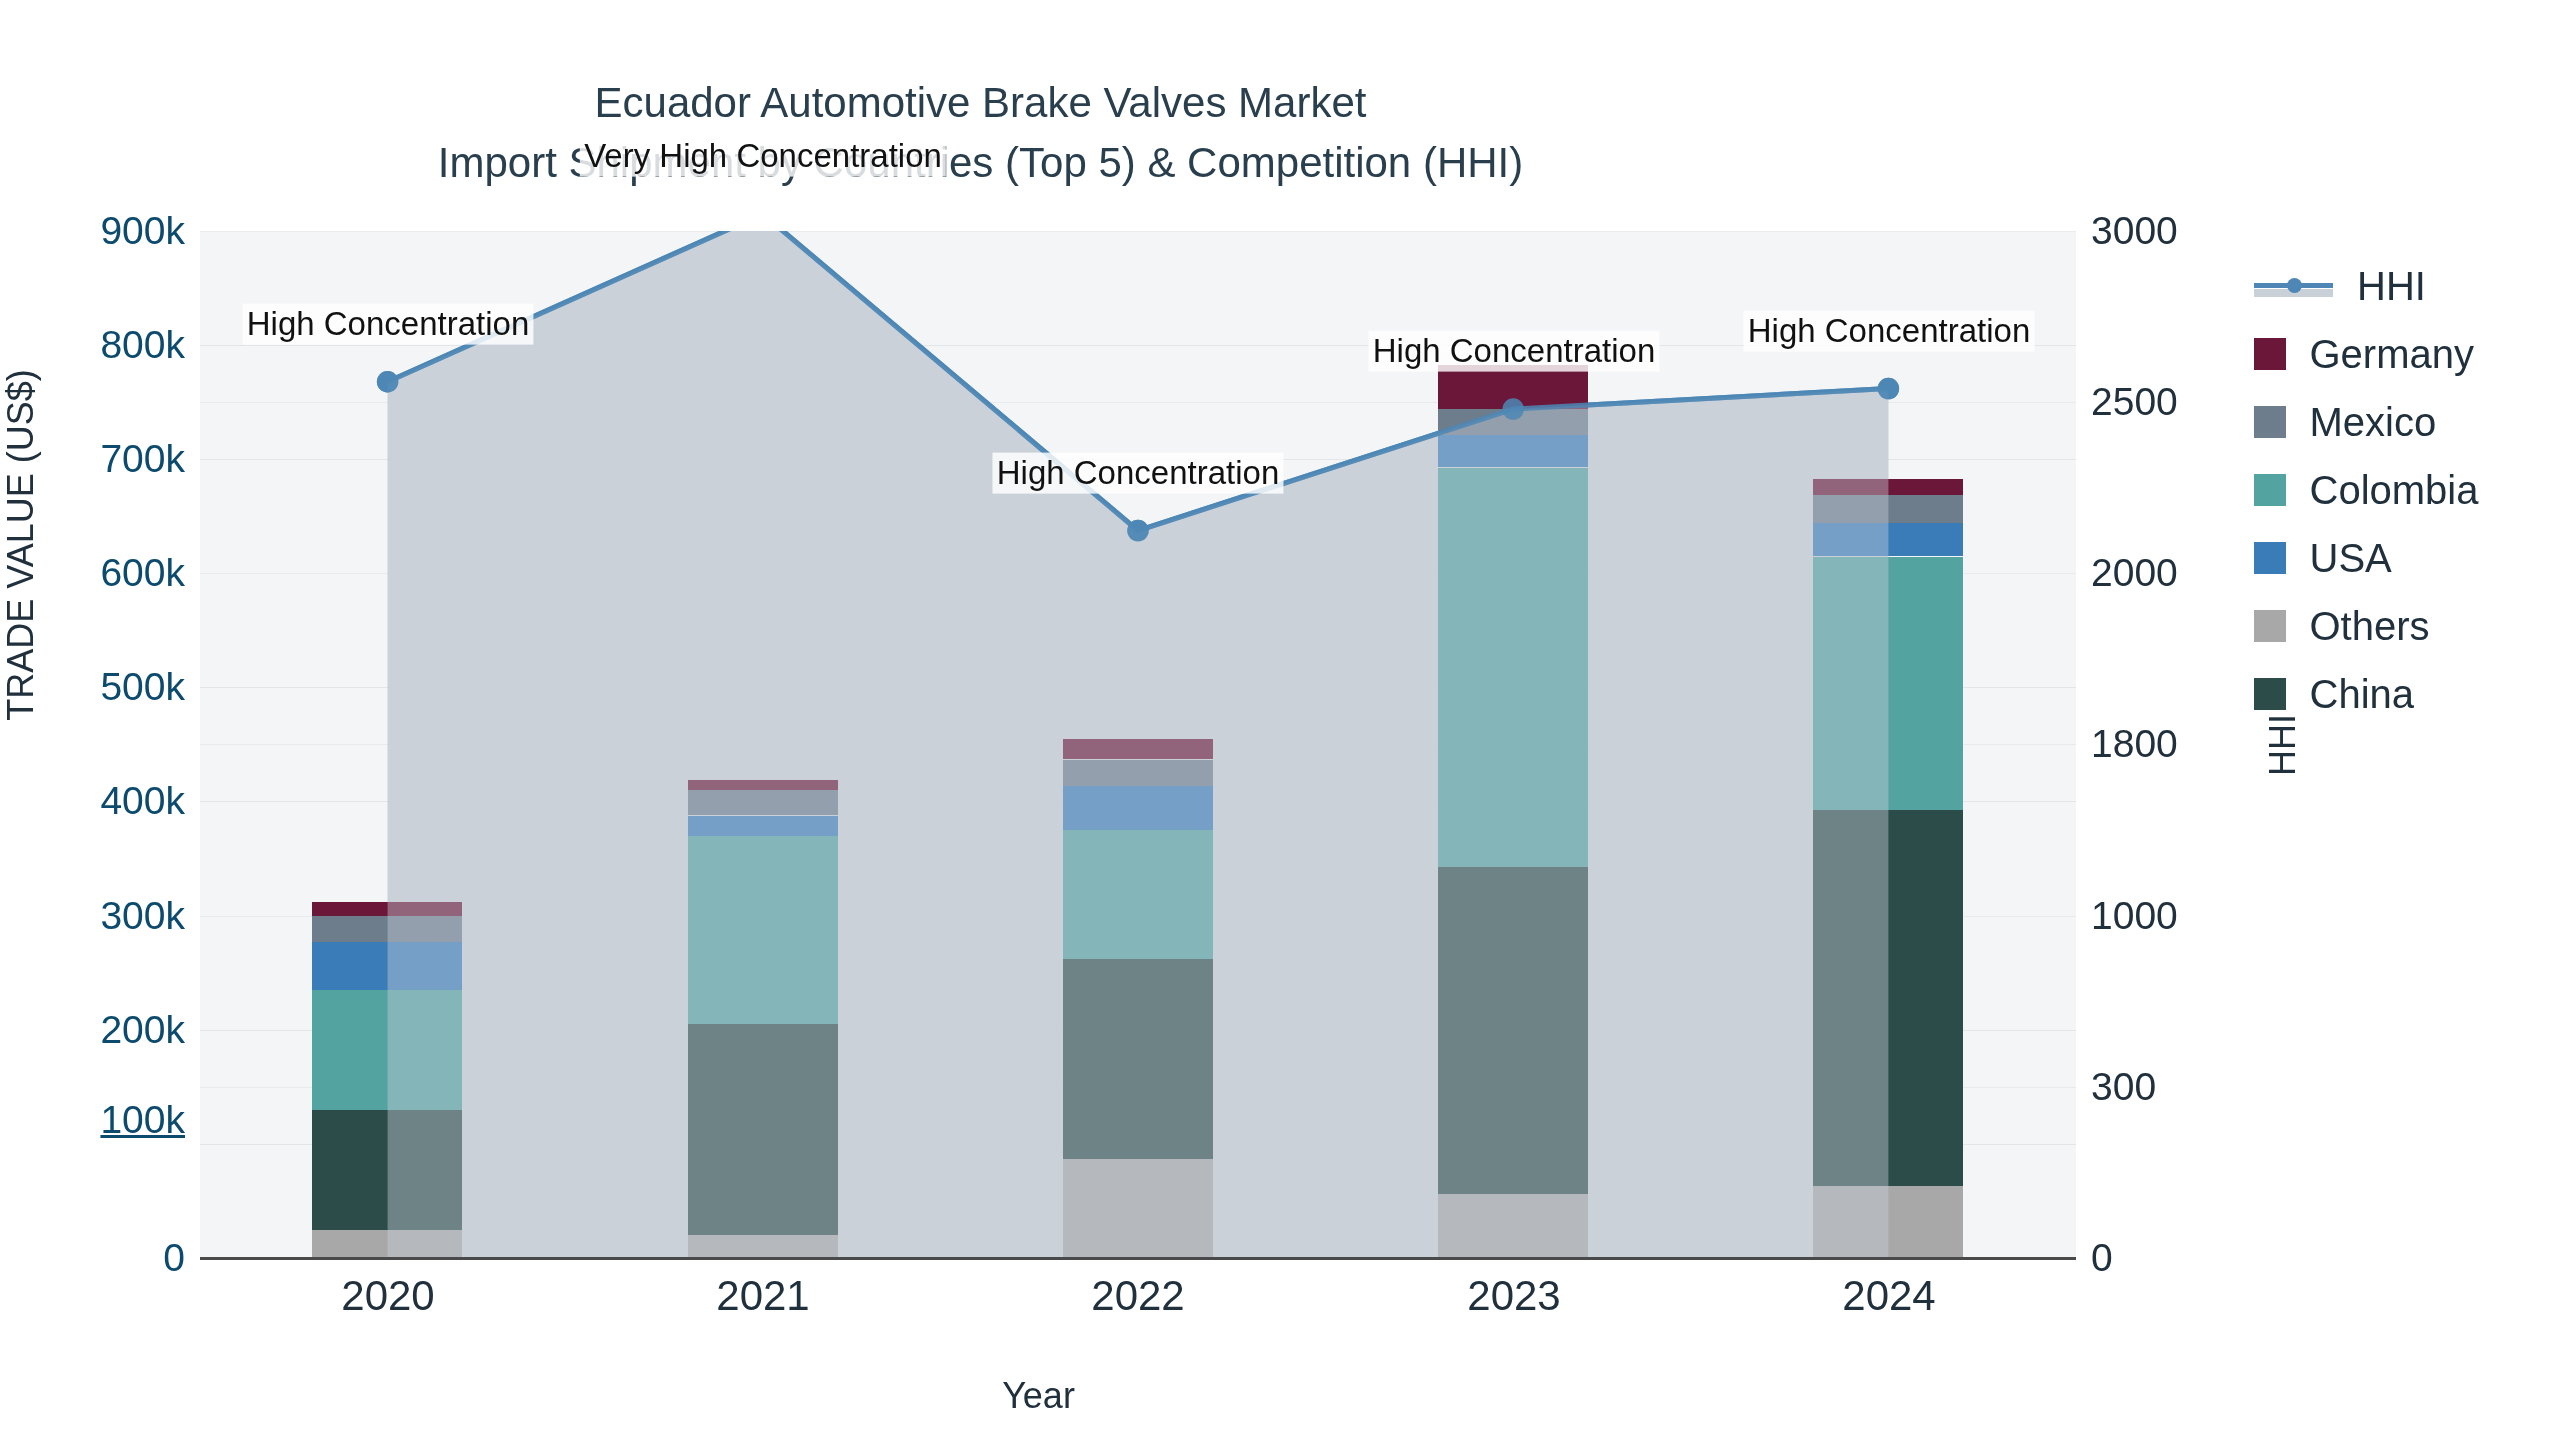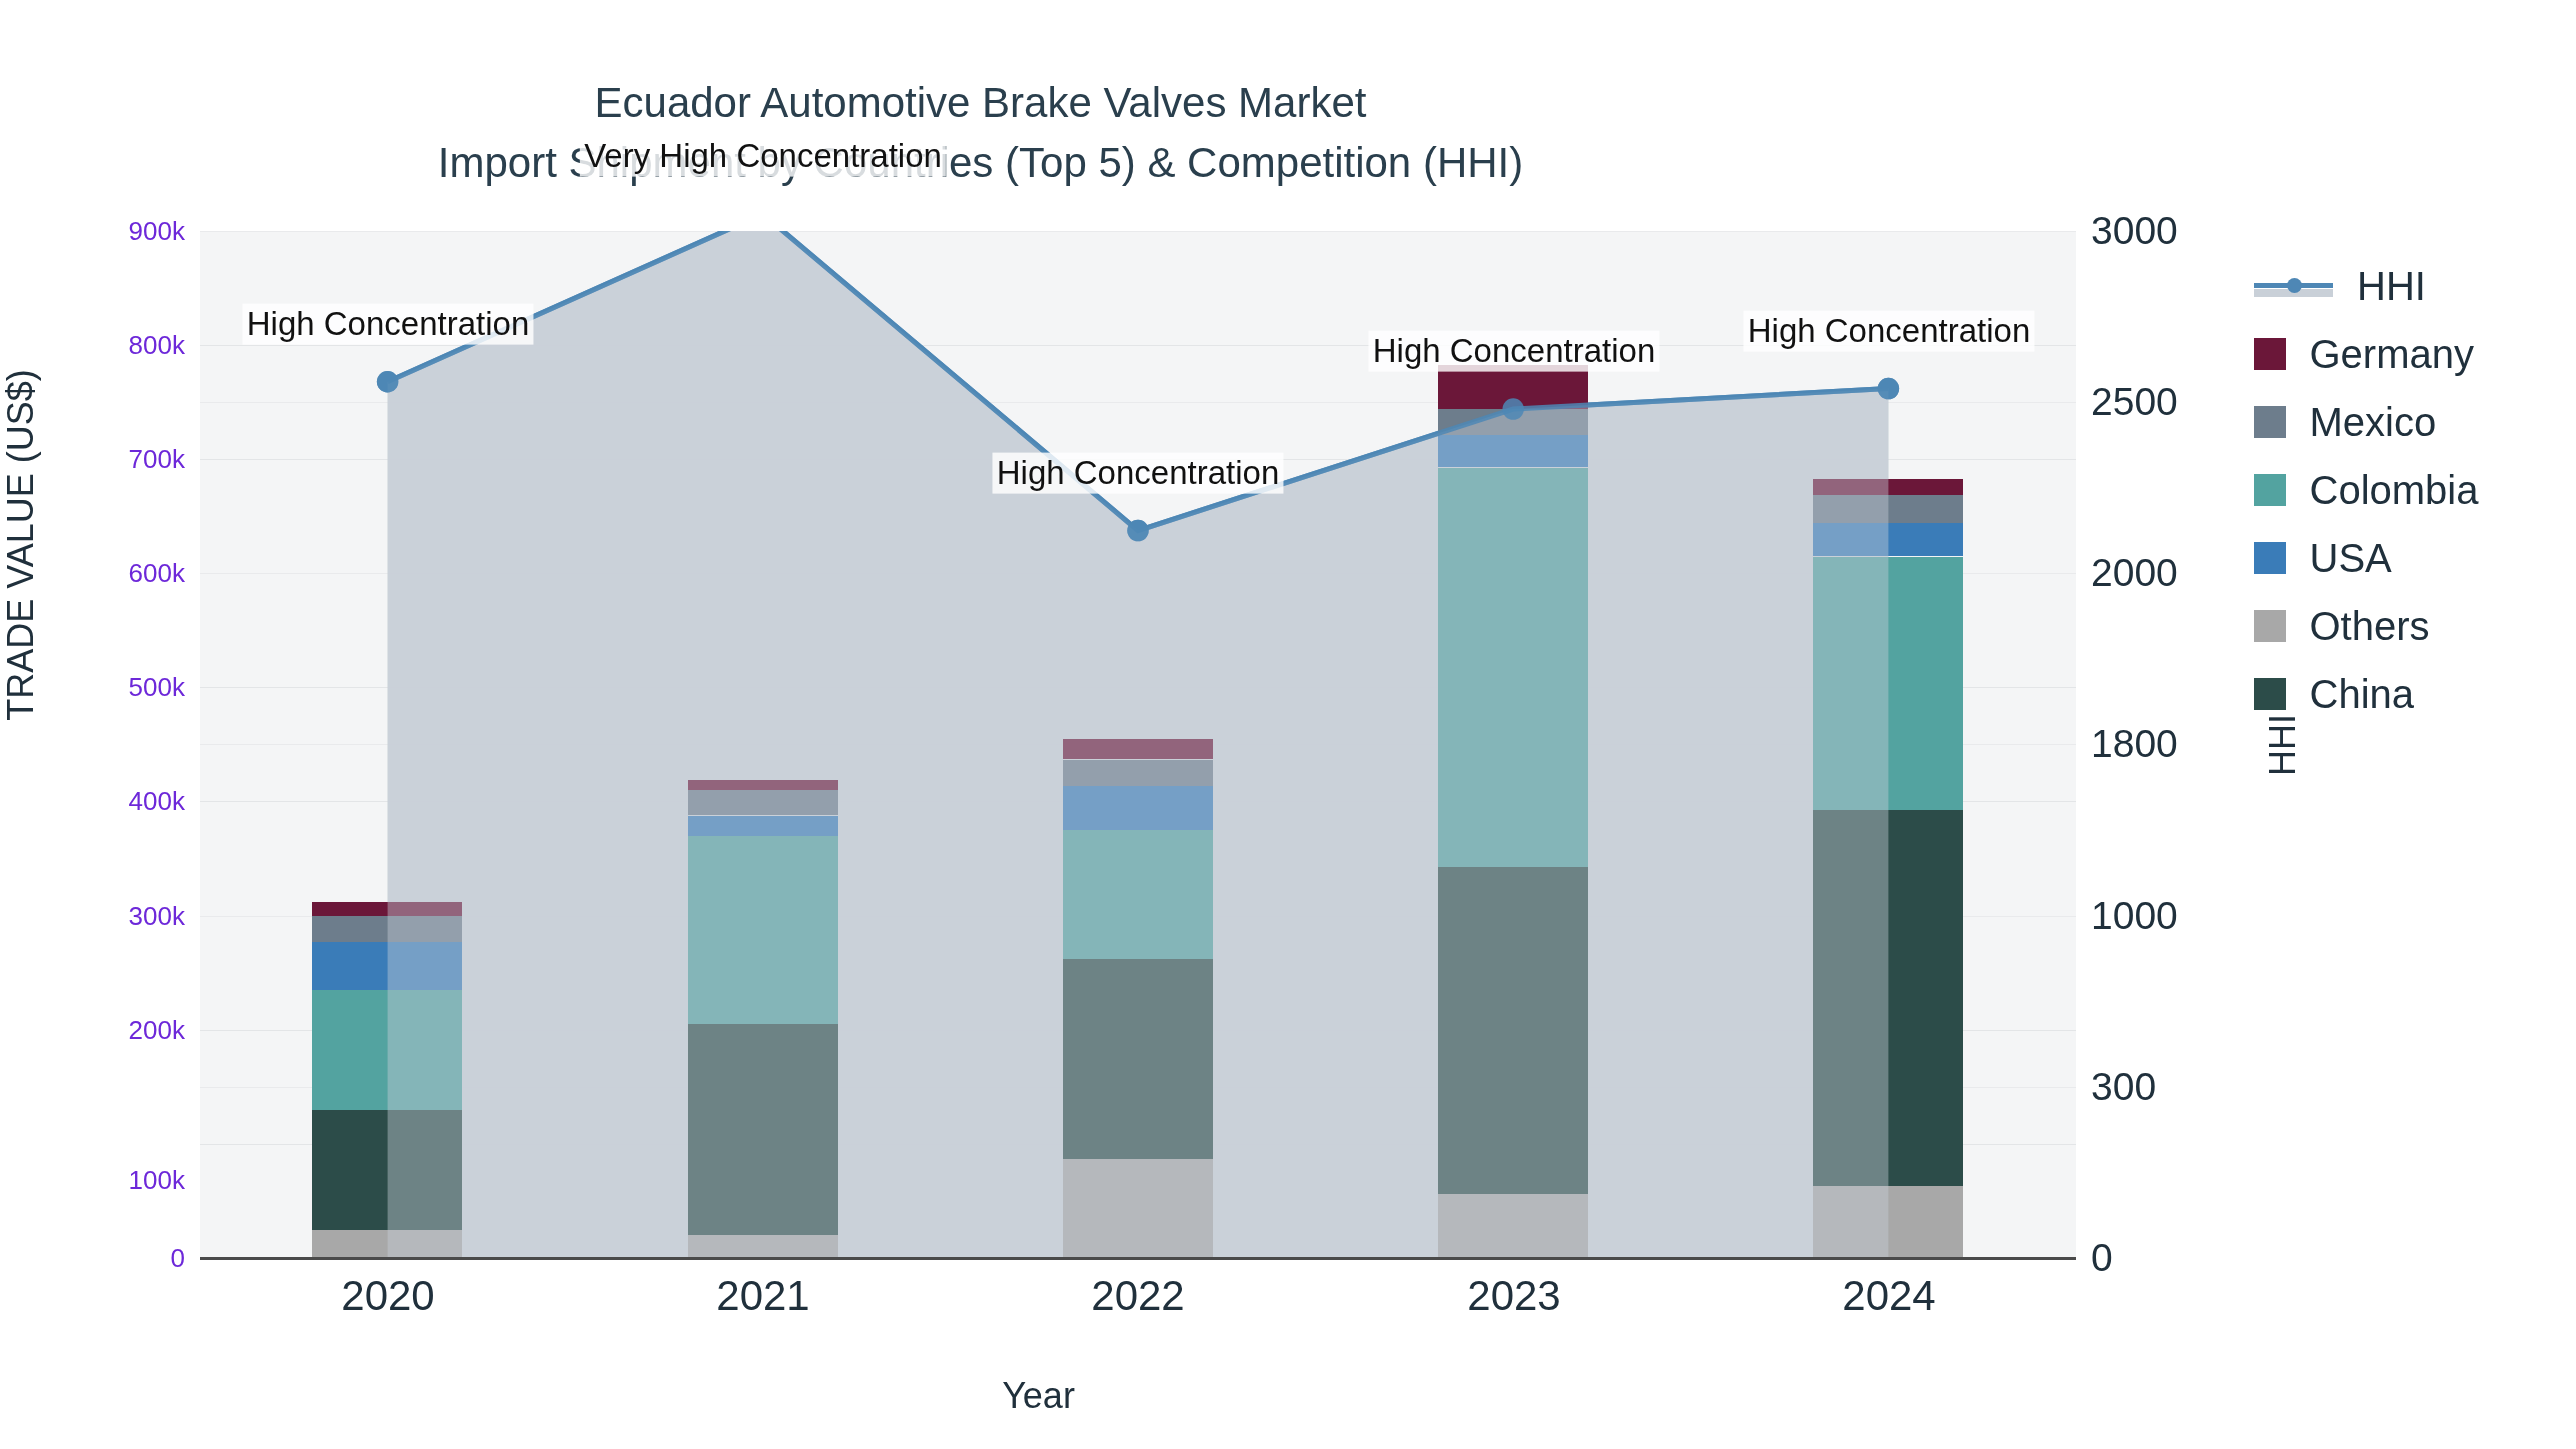--- a/index.html
+++ b/index.html
@@ -15,21 +15,21 @@
         background:#f4f5f6;overflow:hidden;}
   .grid{position:absolute;left:0;width:100%;height:0.7px;background:#e3e5e7;}
 
   
   #hhi-svg{position:absolute;left:0;top:0;width:1876px;height:1027px;overflow:visible;}
 
   .bar-group{position:absolute;bottom:0;width:150px;}
   .seg{position:absolute;left:0;width:100%;}
 
   
-  .ylab{position:absolute;right:0;transform:translateY(-50%);font-size:26px;color:#6d28d9;
+  .ylab{position:absolute;right:0;transform:translateY(-50%);font-size:39px;color:#0c4a6e;
         text-align:left;white-space:nowrap;}
   #yaxis-left{position:absolute;left:0px;top:208px;width:185px;height:1027px;}
   .ylab2{position:absolute;left:0;transform:translateY(-50%);font-size:39px;color:#20303c;white-space:nowrap;}
   #yaxis-right{position:absolute;left:2091px;top:208px;width:215px;height:1027px;}
 
   .xlab{position:absolute;top:1249px;transform:translateX(-50%);font-size:42px;color:#20303c;}
   #xtitle{position:absolute;left:0;top:1352px;width:2077px;text-align:center;font-size:36px;color:#20303c;}
   #ytitle-left{position:absolute;left:-230px;top:501px;width:501px;text-align:center;font-size:36px;color:#20303c;
                transform:rotate(-90deg);transform-origin:center;}
   #ytitle-right{position:absolute;left:2211px;top:701px;width:143px;text-align:center;font-size:36px;color:#20303c;
@@ -55,21 +55,21 @@
 
 <div id="root">
 
   <div class="title">
     <div>Ecuador Automotive Brake Valves Market</div>
     <div>Import Shipment by Countries (Top 5) &amp; Competition (HHI)</div>
   </div>
 
   <div id="yaxis-left">
       <div class="ylab" style="top: 1027px;">0</div>
-      <div class="ylab" style="top: 949px;">100k</div>
+      <div class="ylab" style="top: 889px; text-decoration: underline;">100k</div>
       <div class="ylab" style="top: 799px;">200k</div>
       <div class="ylab" style="top: 685px;">300k</div>
       <div class="ylab" style="top: 570px;">400k</div>
       <div class="ylab" style="top: 456px;">500k</div>
       <div class="ylab" style="top: 342px;">600k</div>
       <div class="ylab" style="top: 228px;">700k</div>
       <div class="ylab" style="top: 114px;">800k</div>
       <div class="ylab" style="top: 0px;">900k</div>
     </div>
   <div id="yaxis-right">

